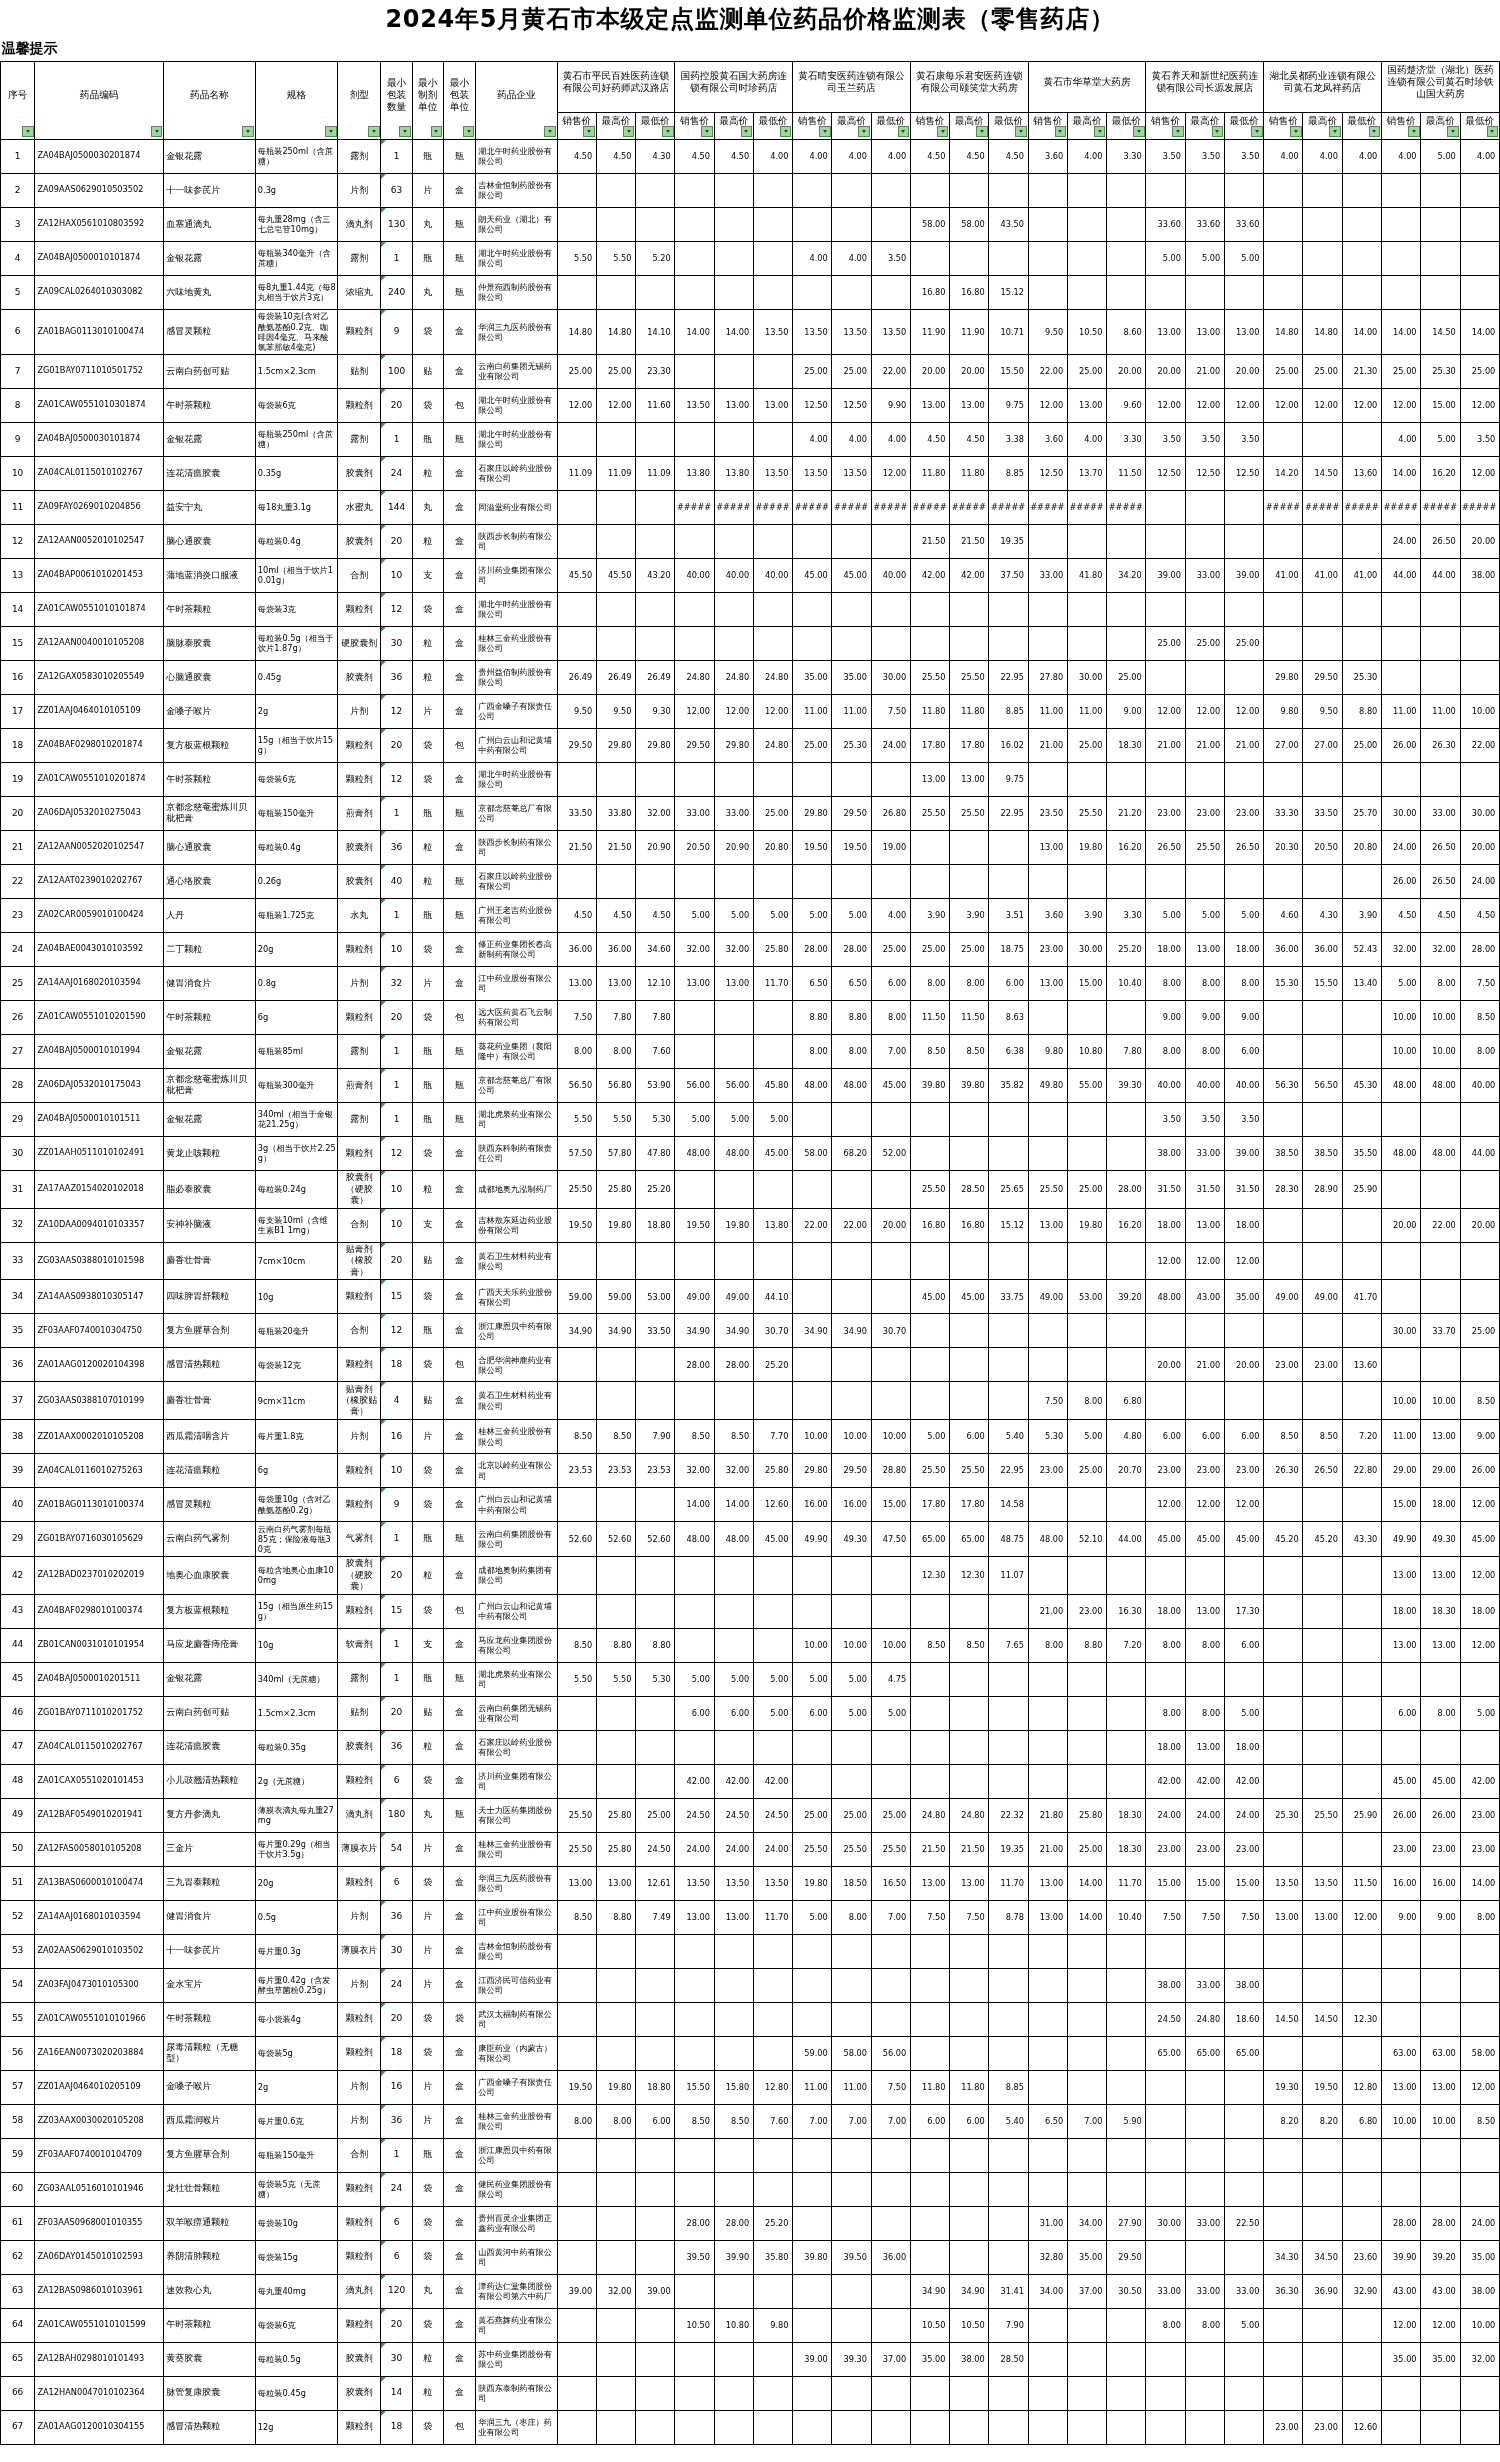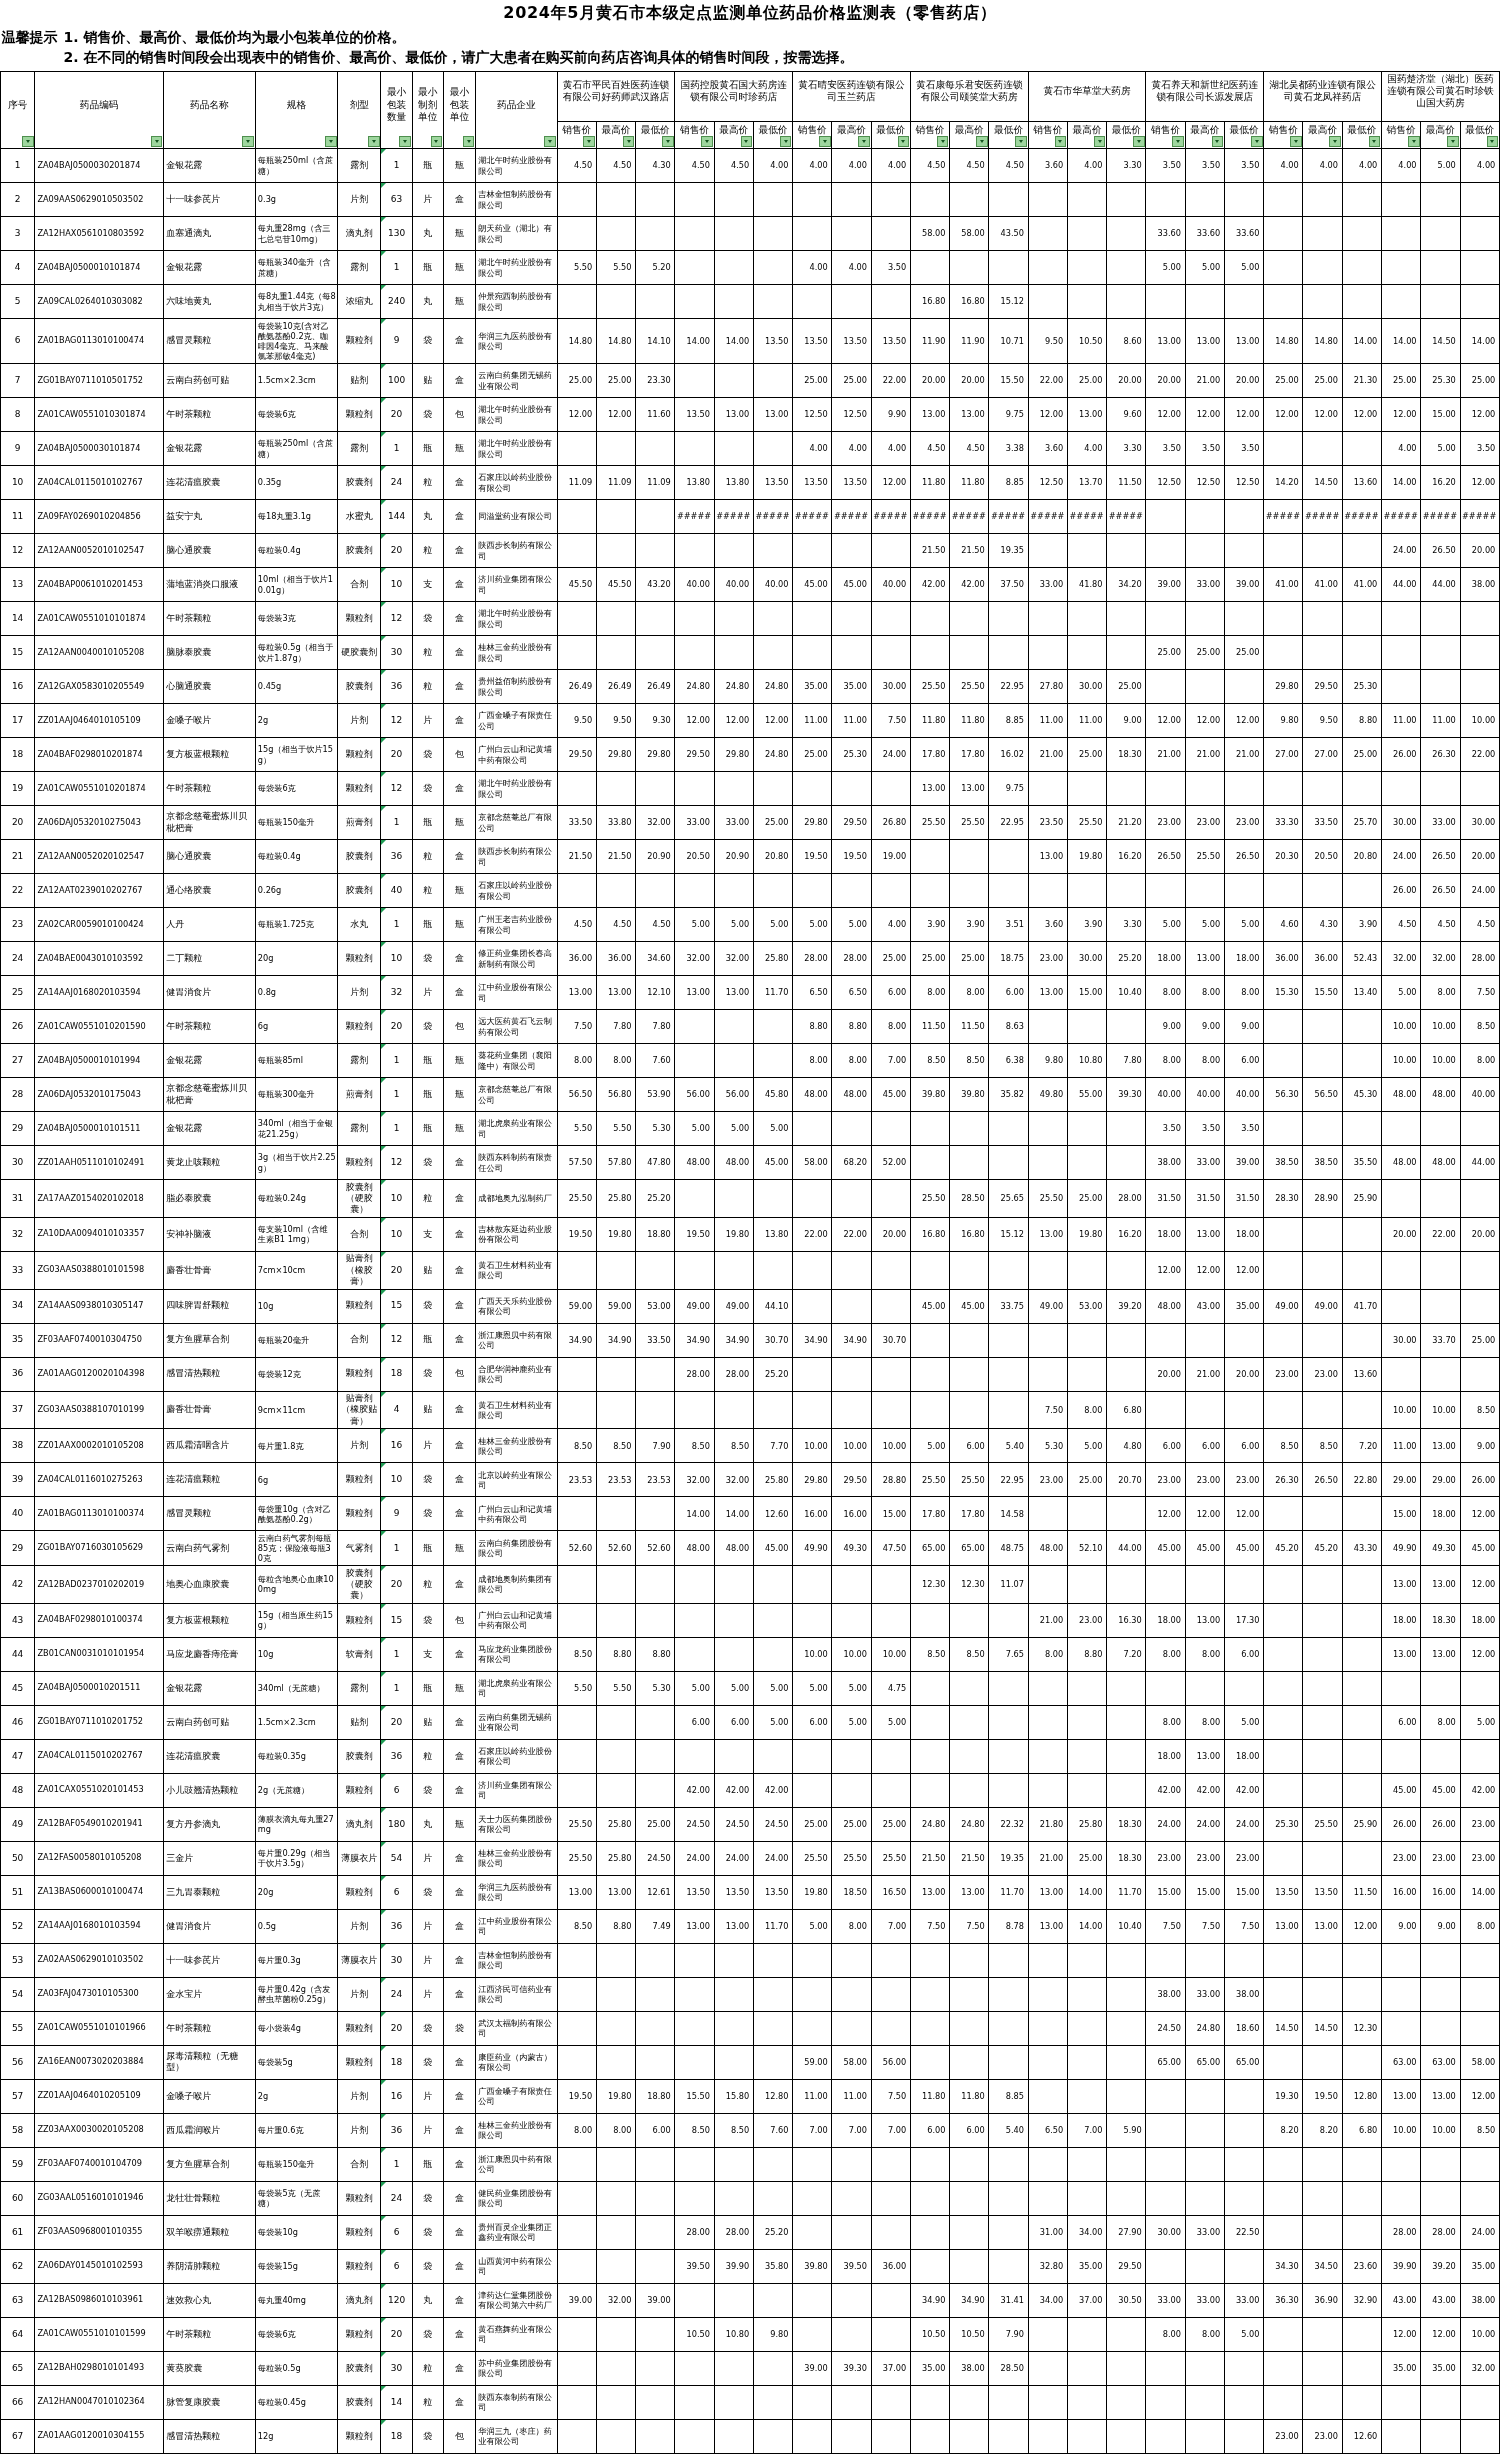--- a/index.html
+++ b/index.html
@@ -1,18 +1,18 @@
 <!DOCTYPE html>
 <html style="font-size:12px"><head>
 <meta charset="utf-8">
 <style>
   html,body{margin:0;padding:0;background:#fff;}
   body{width:1500px;font-family:"DejaVu Sans","Liberation Sans",sans-serif;color:#000;}
   .sheet{width:1500px;}
-  .title{font-size:16px;font-weight:bold;text-align:center;padding:3px 0 1.5px 0;letter-spacing:0.7px;}
+  .title{font-size:24px;font-weight:bold;text-align:center;padding:3px 0 1.5px 0;letter-spacing:0.7px;}
   .notice{display:flex;align-items:flex-start;font-weight:bold;font-size:14px;line-height:1.45;padding:1.5px 0 3px 1.5px;}
   .notice .label{white-space:nowrap;margin-right:6px;}
   .notice .lines div{white-space:nowrap;}
   table{border-collapse:collapse;table-layout:fixed;width:1500px;}
   th,td{border:0.7px solid #000;overflow:hidden;vertical-align:middle;}
   thead th{border-bottom-width:1.5px;border-top-width:1.5px;font-weight:normal;font-size:9.7px;text-align:center;position:relative;padding:1.5px 2.2px 12px 2.2px;line-height:1.25;background:#fff;}
   thead tr.sub th{padding:1.5px 1.5px 12px 1.5px;}
   tbody td{border-bottom-width:1.5px;font-size:9px;text-align:center;padding:1.5px 1.5px;line-height:1.25;}
   tbody tr{height:34px;}
   td.code{font-size:8.2px;text-align:left;word-break:break-all;padding-left:2.2px;line-height:1.2;}
@@ -27,24 +27,20 @@
   .filter::after{content:"";border-left:2.2px solid transparent;border-right:2.2px solid transparent;border-top:3.7px solid #14561f;}
   table{border:1.5px solid #000;}
 </style>
 </head>
 <body>
 
 <div class="sheet">
   <div class="title">2024年5月黄石市本级定点监测单位药品价格监测表（零售药店）</div>
   <div class="notice">
     <div class="label">温馨提示</div>
-    <div class="lines">
-      <div>1. 销售价、最高价、最低价均为最小包装单位的价格。</div>
-      <div>2. 在不同的销售时间段会出现表中的销售价、最高价、最低价，请广大患者在购买前向药店咨询具体的销售时间段，按需选择。</div>
-    </div>
   </div>
   <table>
     <colgroup id="cols">
         <col style="width: 34px;">
         <col style="width: 128px;">
         <col style="width: 91px;">
         <col style="width: 82px;">
         <col style="width: 43px;">
         <col style="width: 31px;">
         <col style="width: 31px;">

